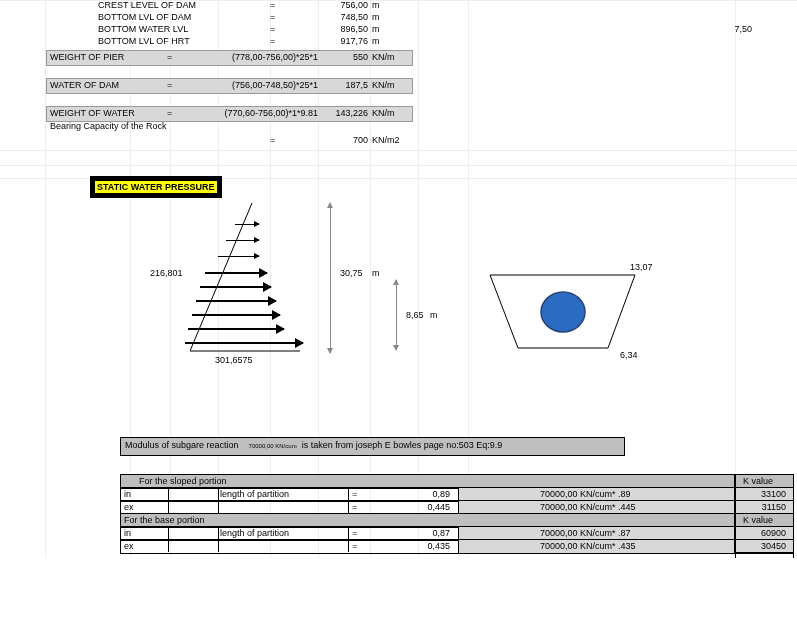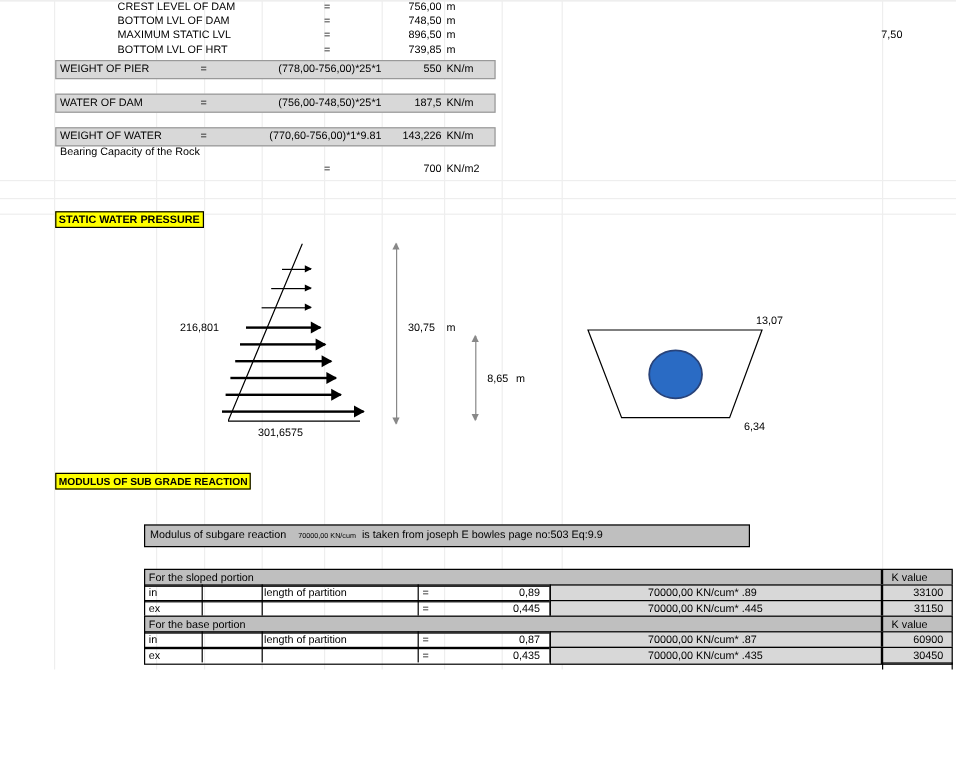--- a/index.html
+++ b/index.html
@@ -1,21 +1,21 @@
 <!DOCTYPE html>
 <html><head>
 <meta charset="utf-8">
 <style>
   body{margin:0;font-family:Arial,Helvetica,sans-serif;font-size:9px;background:#fff;color:#000;}
   .sheet{position:relative;width:797px;height:558px;}
   .cell{position:absolute;white-space:nowrap;}
   .grid-col{position:absolute;top:0;height:641px;border-left:1px solid #eee;}
   .grid-row{position:absolute;left:0;width:797px;border-top:1px solid #eee;}
   .filled{background:#d8d8d8;border:1px solid #999;}
-  .hl{background:#ffff00;font-weight:bold;border:1px solid #000000;}
+  .hl{background:#ffff00;font-weight:bold;border:5px solid #000000;margin-left:44px;}
   .b{font-weight:normal;}
   .arrow-line{position:absolute;height:1px;background:#000;}
   .arrow-line:after{content:'';position:absolute;right:-1px;top:-3px;border-left:6px solid #000;border-top:3.5px solid transparent;border-bottom:3.5px solid transparent;}
   .thick{height:2px;}
   .thick:after{top:-4px;border-left:9px solid #000;border-top:5px solid transparent;border-bottom:5px solid transparent;}
   .vline{position:absolute;width:1px;background:#888;}
   .dbl-arrow .tip-up,.dbl-arrow .tip-dn{position:absolute;left:-3px;}
   .tip-up{top:-1px;border-bottom:6px solid #888;border-left:3.5px solid transparent;border-right:3.5px solid transparent;}
   .tip-dn{bottom:-1px;border-top:6px solid #888;border-left:3.5px solid transparent;border-right:3.5px solid transparent;}
   svg{position:absolute;}
@@ -50,29 +50,29 @@
   <div class="cell" style="left:98px;top:0">CREST LEVEL OF DAM</div>
   <div class="cell" style="left:270px;top:0">=</div>
   <div class="cell right" style="left:320px;top:0;width:48px">756,00</div>
   <div class="cell" style="left:372px;top:0">m</div>
 
   <div class="cell" style="left:98px;top:12px">BOTTOM LVL OF DAM</div>
   <div class="cell" style="left:270px;top:12px">=</div>
   <div class="cell right" style="left:320px;top:12px;width:48px">748,50</div>
   <div class="cell" style="left:372px;top:12px">m</div>
 
-  <div class="cell" style="left:98px;top:24px">MAXIMUM STATIC LVL</div>
+  <div class="cell" style="left:98px;top:24px">BOTTOM WATER LVL</div>
   <div class="cell" style="left:270px;top:24px">=</div>
   <div class="cell right" style="left:320px;top:24px;width:48px">896,50</div>
   <div class="cell" style="left:372px;top:24px">m</div>
   <div class="cell right" style="left:712px;top:24px;width:40px">7,50</div>
 
   <div class="cell" style="left:98px;top:36px">BOTTOM LVL OF HRT</div>
   <div class="cell" style="left:270px;top:36px">=</div>
-  <div class="cell right" style="left:320px;top:36px;width:48px">739,85</div>
+  <div class="cell right" style="left:320px;top:36px;width:48px">917,76</div>
   <div class="cell" style="left:372px;top:36px">m</div>
 
   <div class="filled" style="position:absolute;left:46px;top:50px;width:365px;height:14px"></div>
   <div class="cell" style="left:50px;top:52px">WEIGHT OF PIER</div>
   <div class="cell" style="left:167px;top:52px">=</div>
   <div class="cell right" style="left:210px;top:52px;width:108px">(778,00-756,00)*25*1</div>
   <div class="cell right" style="left:320px;top:52px;width:48px">550</div>
   <div class="cell" style="left:372px;top:52px">KN/m</div>
 
   <div class="filled" style="position:absolute;left:46px;top:78px;width:365px;height:14px"></div>
@@ -125,30 +125,29 @@
   <div class="cell" style="left:406px;top:310px">8,65</div>
   <div class="cell" style="left:430px;top:310px">m</div>
 
   <svg style="left:480px;top:270px" width="170" height="90">
     <polygon points="10,5 155,5 128,78 38,78" fill="none" stroke="#000" stroke-width="1"></polygon>
     <ellipse cx="83" cy="42" rx="22" ry="20" fill="#2a6bc4" stroke="#28437a" stroke-width="1.5"></ellipse>
   </svg>
   <div class="cell" style="left:630px;top:262px">13,07</div>
   <div class="cell" style="left:620px;top:350px">6,34</div>
 
-  <div class="hl cell" style="left:46px;top:394px;padding:1px 2px;font-size:8.5px">MODULUS OF SUB GRADE REACTION</div>
 
   <div class="note-box" style="left:120px;top:437px;width:495px;height:13px">
     <span class="b">Modulus of subgare reaction</span>&nbsp;&nbsp;&nbsp;
     <span style="font-size:6px">70000,00 KN/cum</span>&nbsp;
     <span>is taken from joseph E bowles  page no:503 Eq:9.9</span>
   </div>
 
   <div class="box" style="left:120px;top:474px;width:613px;height:13px;background:#bfbfbf"></div>
-  <div class="cell b" style="left:124px;top:476px">For the sloped portion</div>
+  <div class="cell b" style="left:139px;top:476px">For the sloped portion</div>
   <div class="box" style="left:735px;top:474px;width:57px;height:13px;background:#bfbfbf"></div>
   <div class="cell b" style="left:743px;top:476px">K value</div>
 
   <div class="box" style="left:120px;top:487px;width:613px;height:13px"></div>
   <div class="box" style="left:735px;top:487px;width:57px;height:13px;background:#d8d8d8"></div>
   <div class="cell" style="left:124px;top:489px">in</div>
   <div class="cell" style="left:220px;top:489px">length of partition</div>
   <div class="cell" style="left:352px;top:489px">=</div>
   <div class="cell right" style="left:410px;top:489px;width:40px">0,89</div>
   <div class="box" style="left:458px;top:487px;width:275px;height:13px;background:#d8d8d8"></div>

